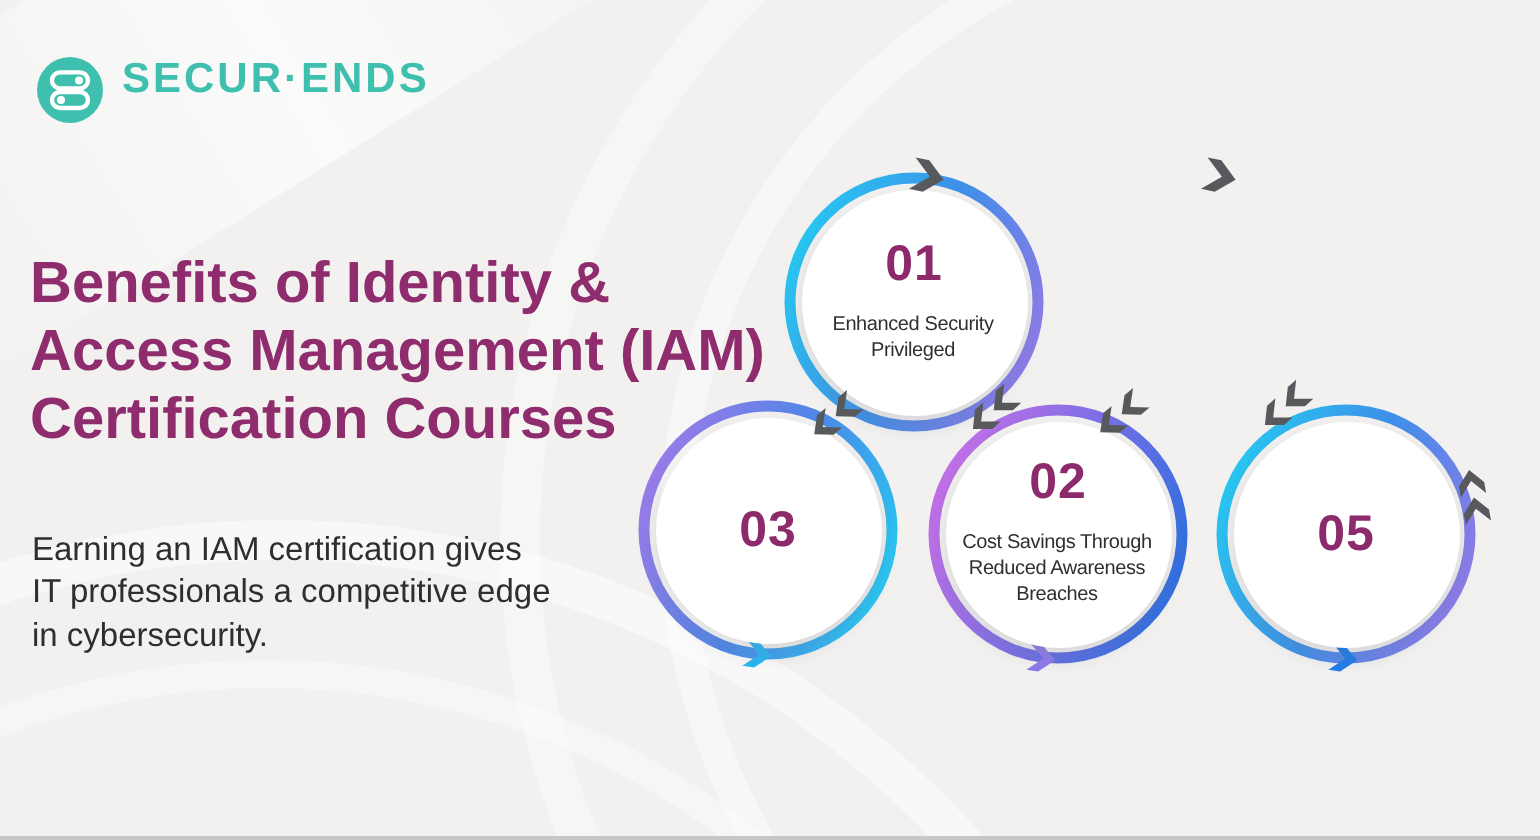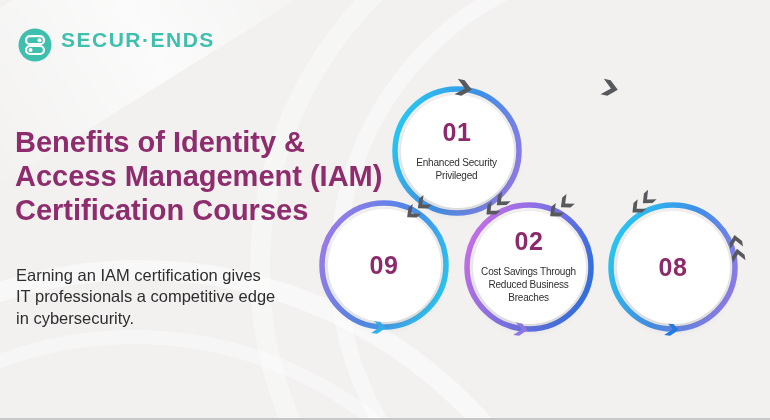--- a/index.html
+++ b/index.html
@@ -117,62 +117,62 @@
           <stop offset="0.5" stop-color="#4f86e8"></stop>
           <stop offset="1" stop-color="#27c7f2"></stop>
         </linearGradient>
       </defs>
       <circle cx="75" cy="75" r="62" fill="none" stroke="url(#grad2)" stroke-width="5.5"></circle>
       <g transform="translate(69,137) rotate(8) scale(0.85)">
         <path d="M-7,-8 L0,-8 L9,0 L0,8 L-7,8 L2,0 Z" fill="#2bb5f2"></path>
       </g>
     </svg>
     <div class="disc">
-      <div class="step-number">09</div>
+      <div class="step-number">03</div>
     </div>
   </div>
 
   <div class="node bottom" style="left:454px;top:192px;">
     <svg class="ring" width="150" height="150" viewBox="0 0 150 150">
       <defs>
         <linearGradient id="grad3" x1="0" y1="0.30" x2="1" y2="0.70">
           <stop offset="0" stop-color="#c46fe6"></stop>
           <stop offset="0.5" stop-color="#7a6fe6"></stop>
           <stop offset="1" stop-color="#2d6fe0"></stop>
         </linearGradient>
       </defs>
       <circle cx="75" cy="75" r="62" fill="none" stroke="url(#grad3)" stroke-width="5.5"></circle>
       <g transform="translate(66,137) rotate(8) scale(0.85)">
         <path d="M-7,-8 L0,-8 L9,0 L0,8 L-7,8 L2,0 Z" fill="#8f7ae8"></path>
       </g>
     </svg>
     <div class="disc">
       <div class="step-number">02</div>
       <div class="step-label">Cost Savings Through
-Reduced Business
+Reduced Awareness
 Breaches</div>
     </div>
   </div>
 
   <div class="node bottom" style="left:598px;top:192px;">
     <svg class="ring" width="150" height="150" viewBox="0 0 150 150">
       <defs>
         <linearGradient id="grad4" x1="0" y1="0.30" x2="1" y2="0.70">
           <stop offset="0" stop-color="#27c7f2"></stop>
           <stop offset="0.5" stop-color="#3e8fe8"></stop>
           <stop offset="1" stop-color="#8f7ae8"></stop>
         </linearGradient>
       </defs>
       <circle cx="75" cy="75" r="62" fill="none" stroke="url(#grad4)" stroke-width="5.5"></circle>
       <g transform="translate(73,137) rotate(8) scale(0.85)">
         <path d="M-7,-8 L0,-8 L9,0 L0,8 L-7,8 L2,0 Z" fill="#1f7ce8"></path>
       </g>
     </svg>
     <div class="disc">
-      <div class="step-number">08</div>
+      <div class="step-number">05</div>
     </div>
   </div>
 
   <div class="marker" style="left:443px;top:68px;">
     <svg width="40" height="40" viewBox="0 0 40 40">
         <g transform="translate(20,20) rotate(12)">
       <path d="M-7,-8 L0,-8 L9,0 L0,8 L-7,8 L2,0 Z" fill="#58595c"></path>
     </g>
       </svg>
   </div>

